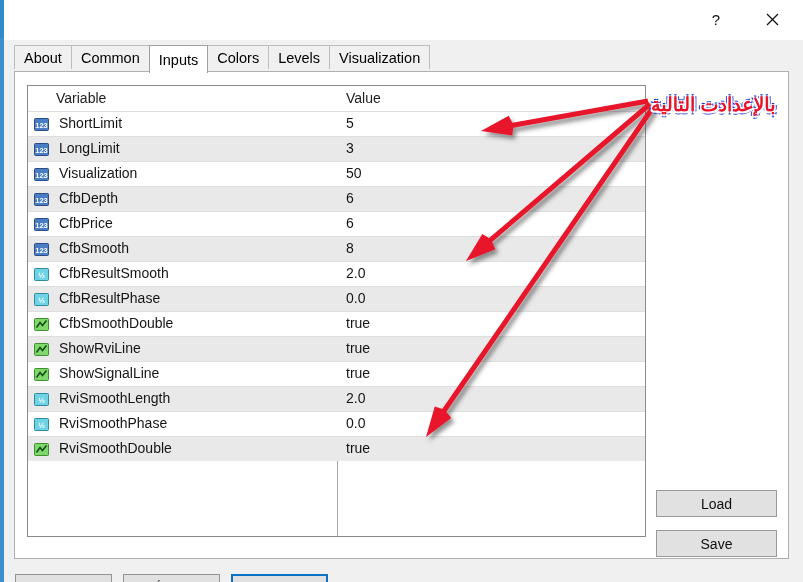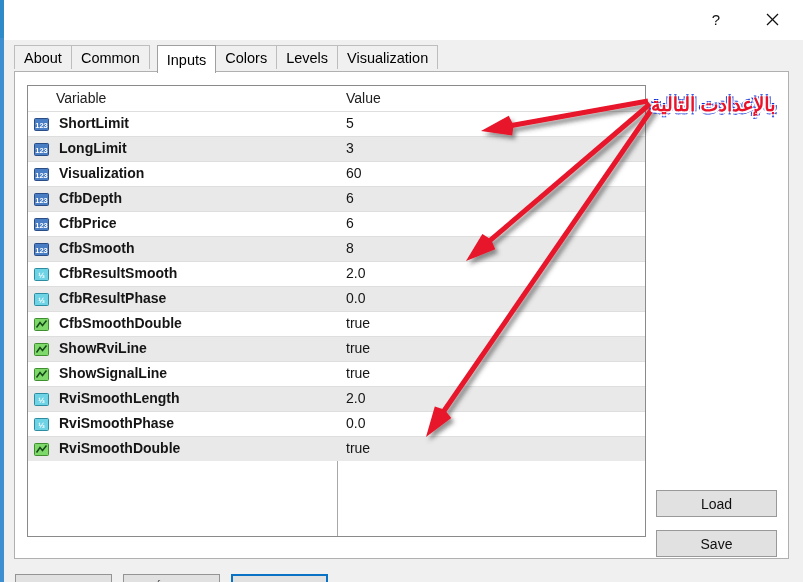--- a/index.html
+++ b/index.html
@@ -87,21 +87,20 @@
     margin-right: -1px;
     white-space: nowrap;
     cursor: default;
   }
   .tab.active {
     background: #ffffff;
     height: 28px;
     border-color: #a0a0a0;
     position: relative;
     z-index: 3;
-    margin-left: 8px;
   }
 
   
   .tabpage {
     position: absolute;
     left: 10px; top: 31px;
     width: 775px; height: 488px;
     background: #ffffff;
     border: 1px solid #b0b0b0;
   }
@@ -141,21 +140,20 @@
     background: #ffffff;
     border-top: 1px solid #dedede;
   }
   .row.alt { background: #e9e9e9; }
   .row .cell-name {
     position: absolute;
     left: 31px; top: 3px;
     font-size: 14px;
     color: #151515;
     white-space: nowrap;
-    font-weight: bold;
   }
   .row .cell-value {
     position: absolute;
     left: 318px; top: 3px;
     font-size: 14px;
     color: #151515;
     white-space: nowrap;
   }
   .row .ico {
     position: absolute;
@@ -296,21 +294,21 @@
             </div>
             <div class="row">
               <span class="ico">
                 <svg width="17" height="17" viewBox="0 0 17 17">
                   <path d="M13 1 L16 4 L13 4 Z" fill="#c9d6e6"></path>
                   <rect x="0.5" y="2.5" width="14" height="12" rx="1" fill="#4a7ec4" stroke="#2a4d86"></rect>
                   <text x="7.5" y="11.5" font-size="7.5" fill="#ffffff" text-anchor="middle" font-family="Liberation Sans, sans-serif" font-weight="bold">123</text>
                 </svg>
               </span>
               <span class="cell-name">Visualization</span>
-              <span class="cell-value">60</span>
+              <span class="cell-value">50</span>
             </div>
             <div class="row alt">
               <span class="ico">
                 <svg width="17" height="17" viewBox="0 0 17 17">
                   <path d="M13 1 L16 4 L13 4 Z" fill="#c9d6e6"></path>
                   <rect x="0.5" y="2.5" width="14" height="12" rx="1" fill="#4a7ec4" stroke="#2a4d86"></rect>
                   <text x="7.5" y="11.5" font-size="7.5" fill="#ffffff" text-anchor="middle" font-family="Liberation Sans, sans-serif" font-weight="bold">123</text>
                 </svg>
               </span>
               <span class="cell-name">CfbDepth</span>

